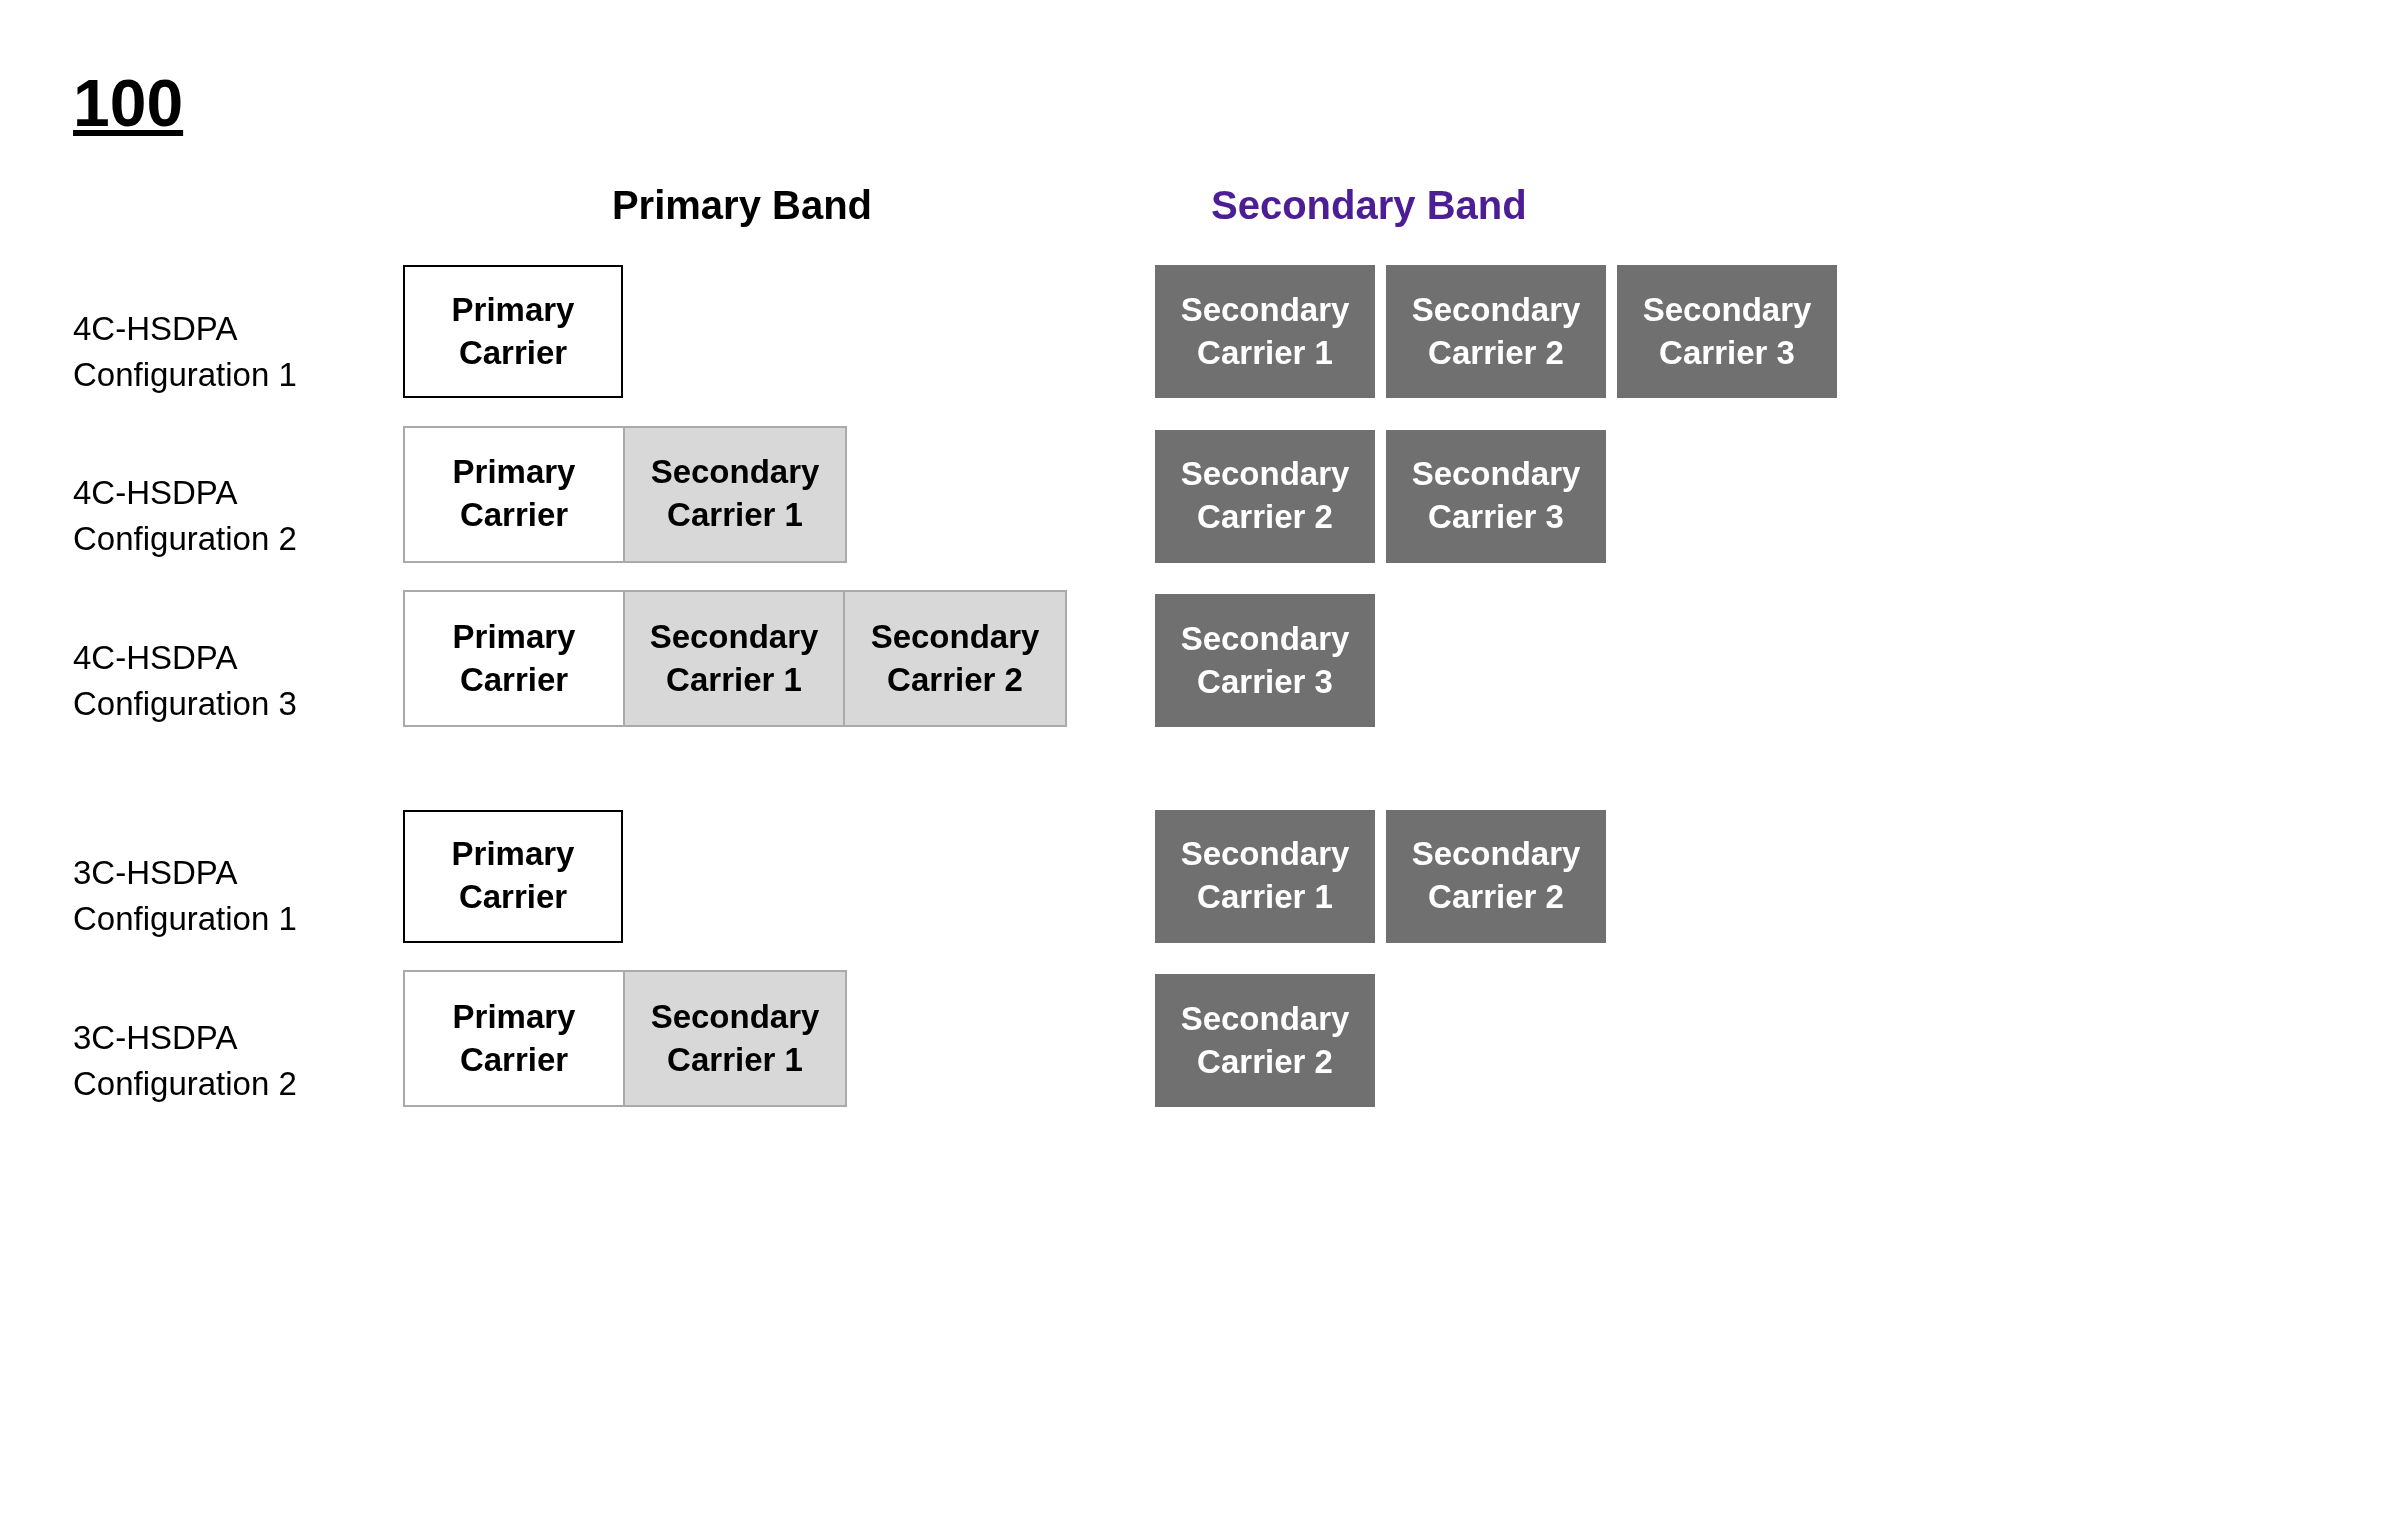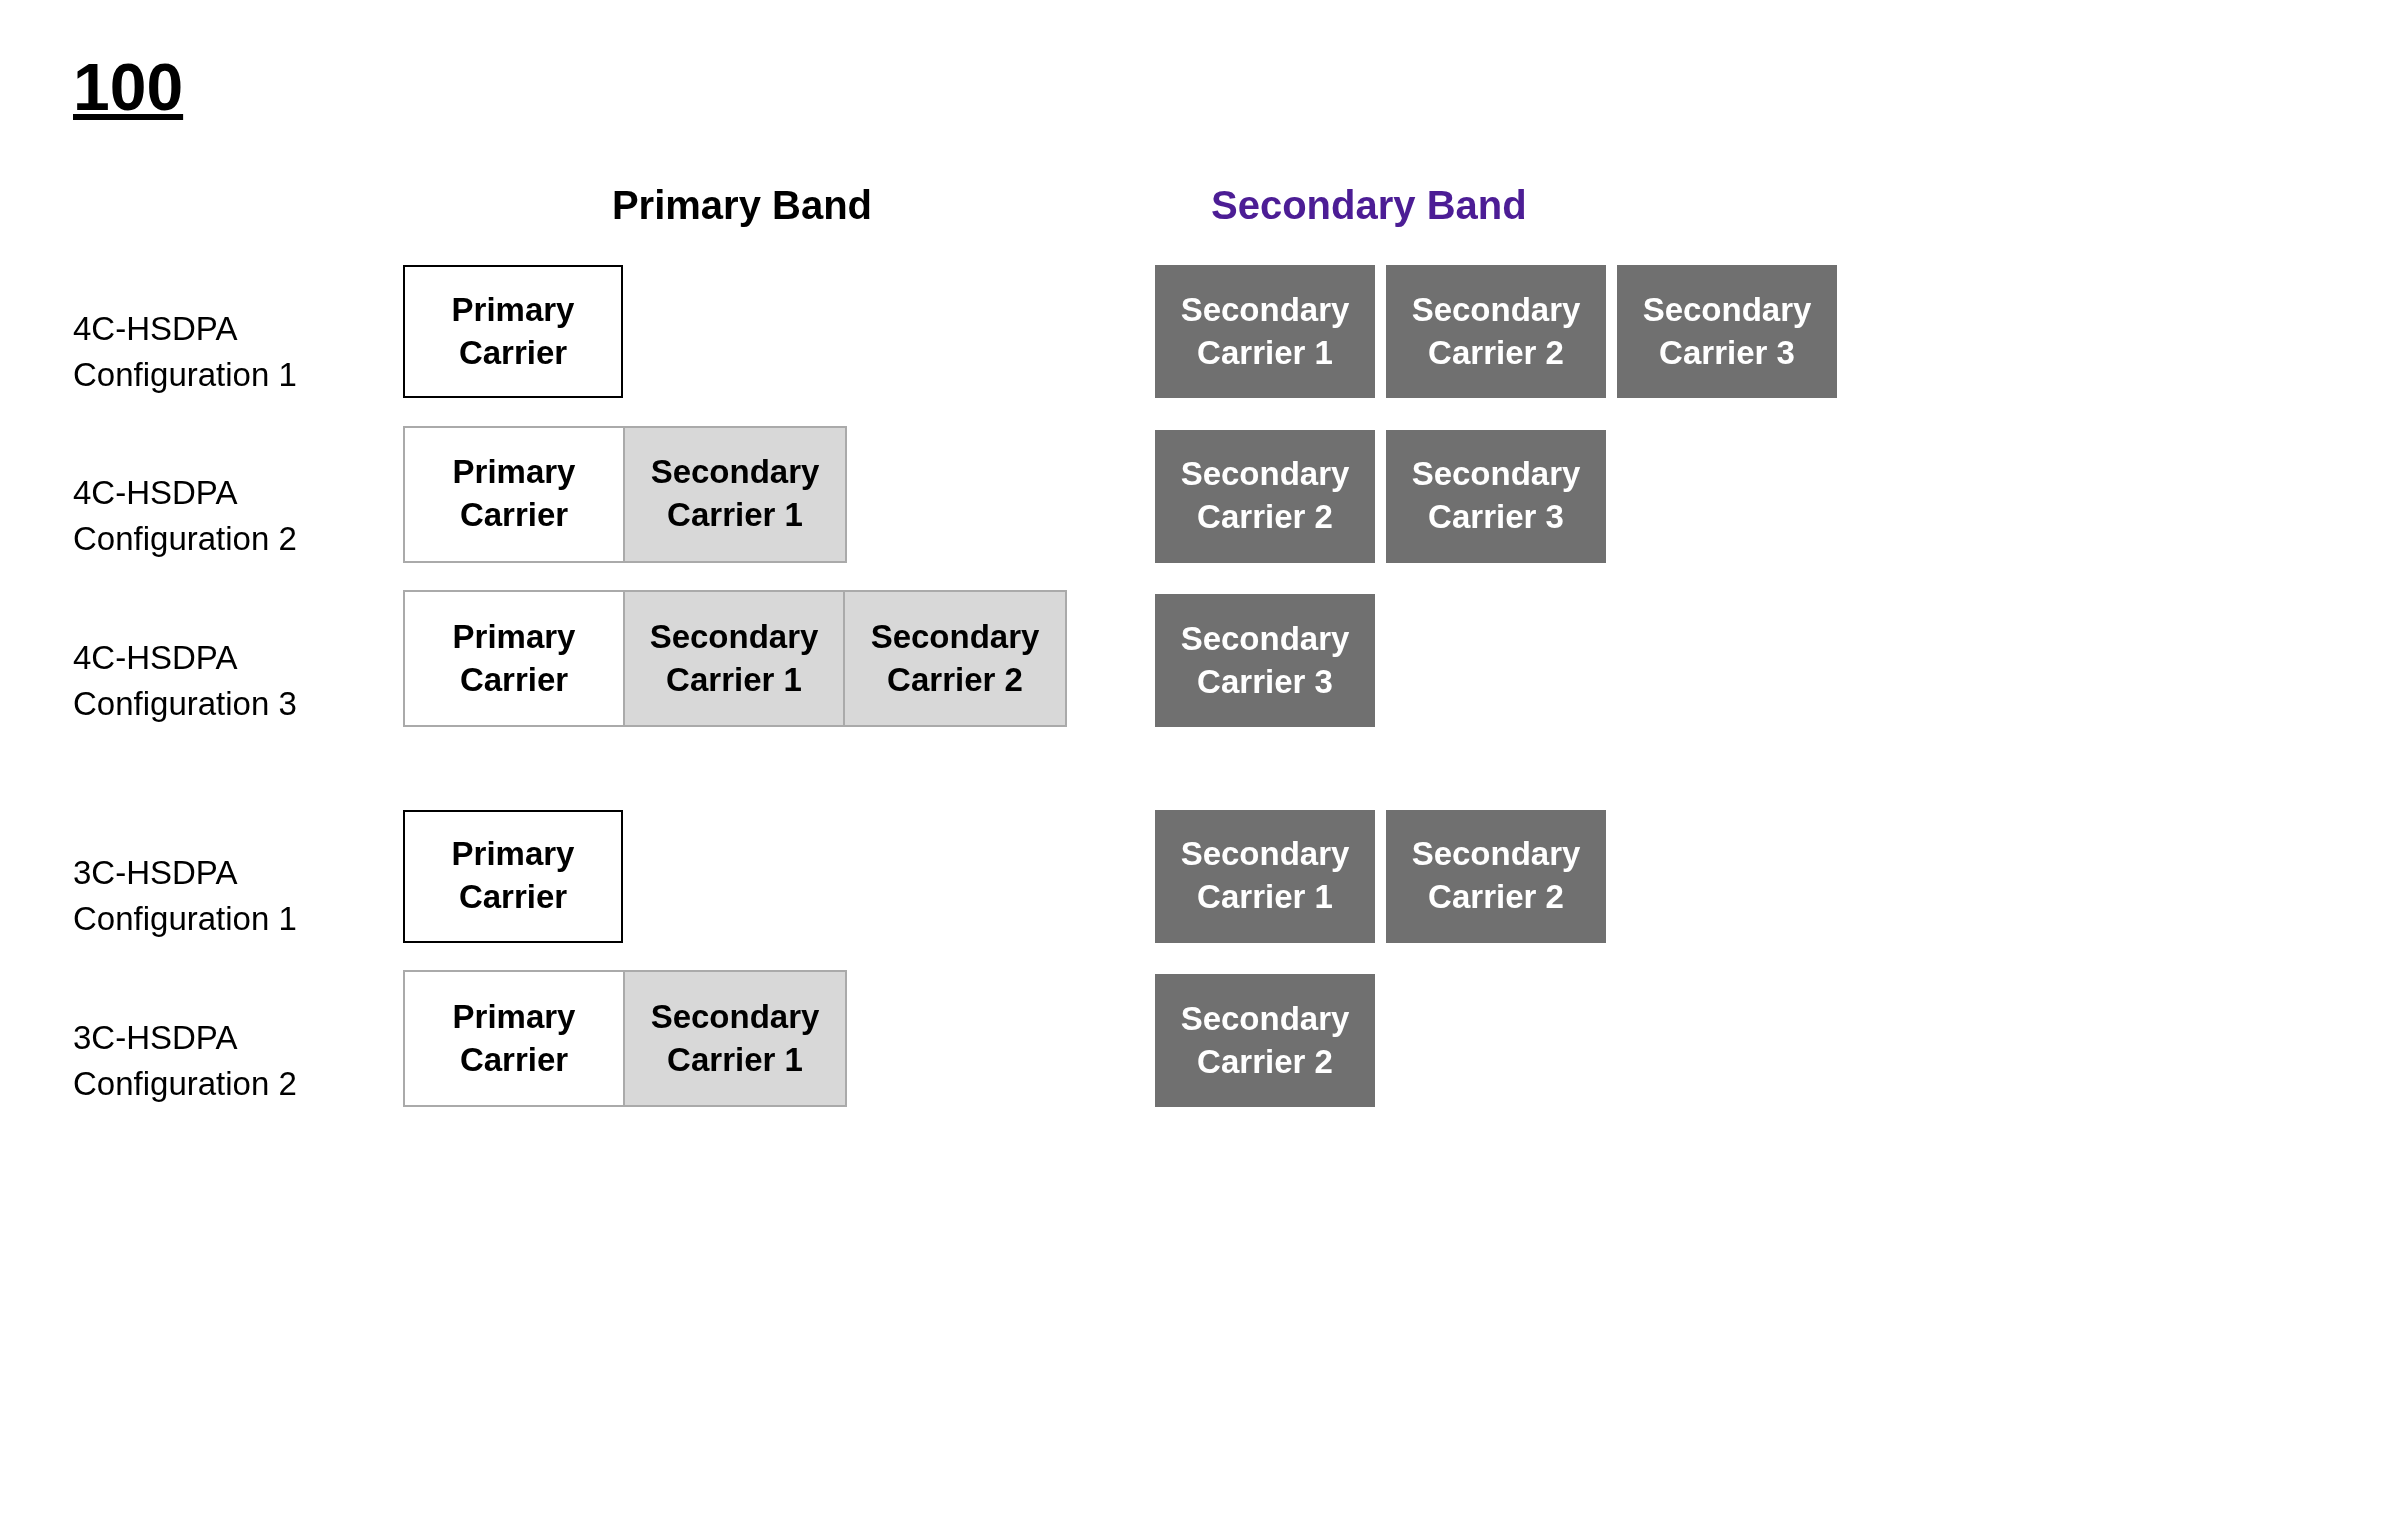--- a/index.html
+++ b/index.html
@@ -8,21 +8,21 @@
       background: #ffffff;
       font-family: Arial, Helvetica, sans-serif;
       width: 2389px;
       height: 1537px;
       position: relative;
       overflow: hidden;
     }
 
     .figure-number {
       position: absolute;
-      top: 49px;
+      top: 65px;
       left: 73px;
       font-size: 66px;
       font-weight: bold;
       text-decoration: underline;
       color: #000;
     }
 
     .diagram-container {
       position: absolute;
       top: 183px;

